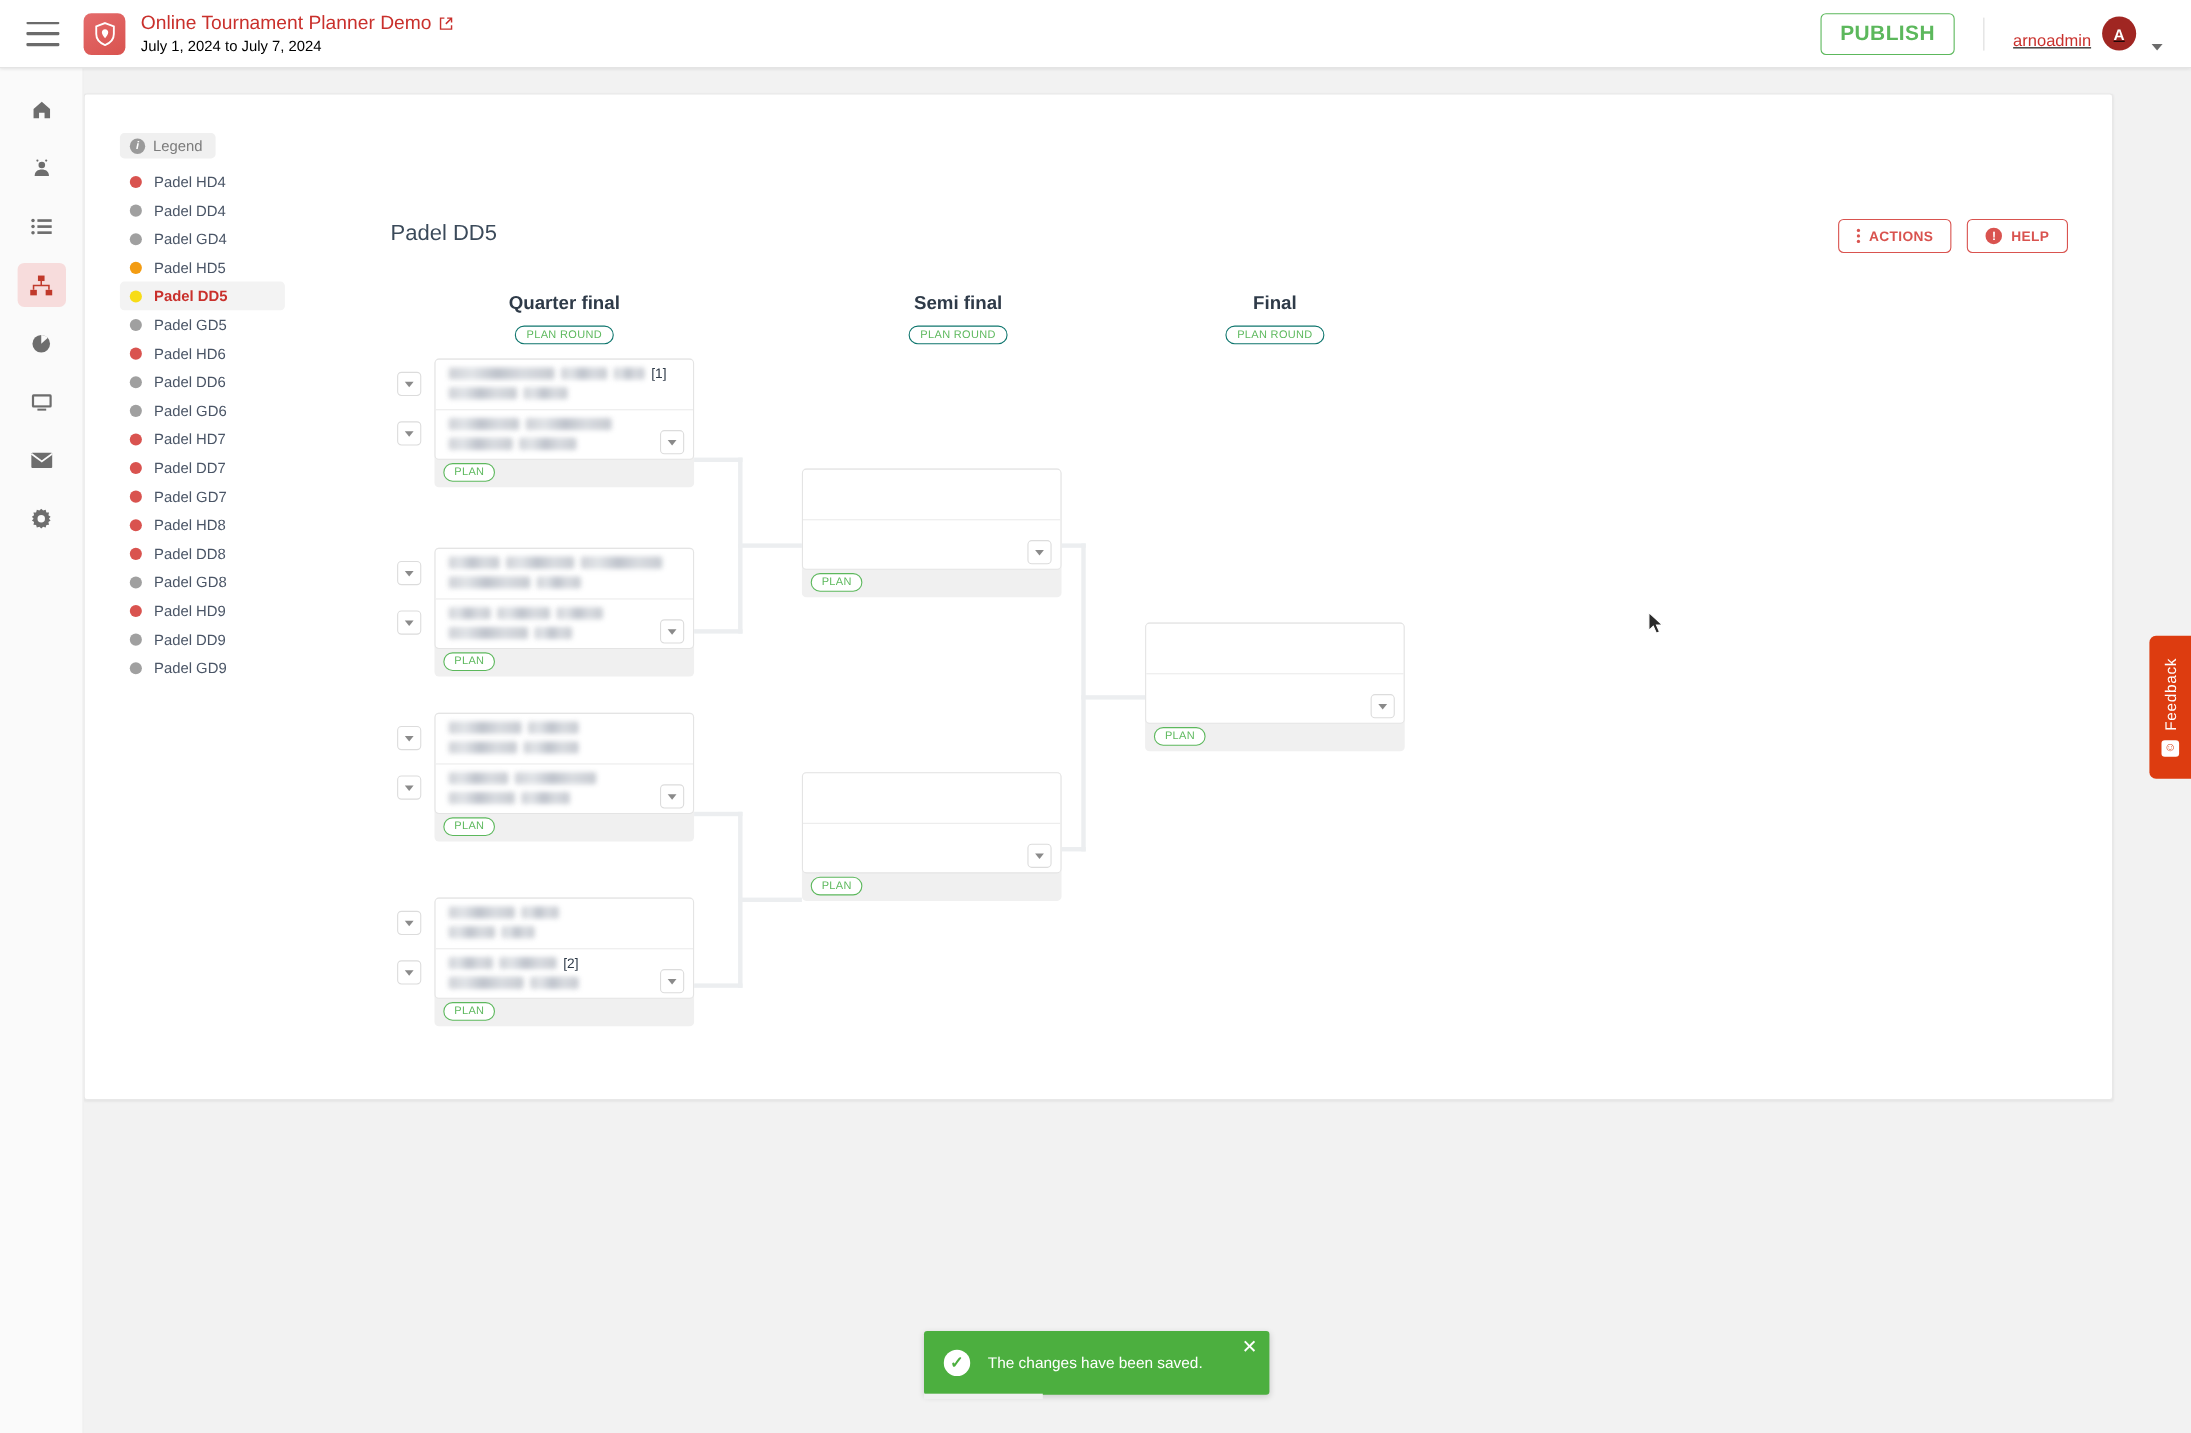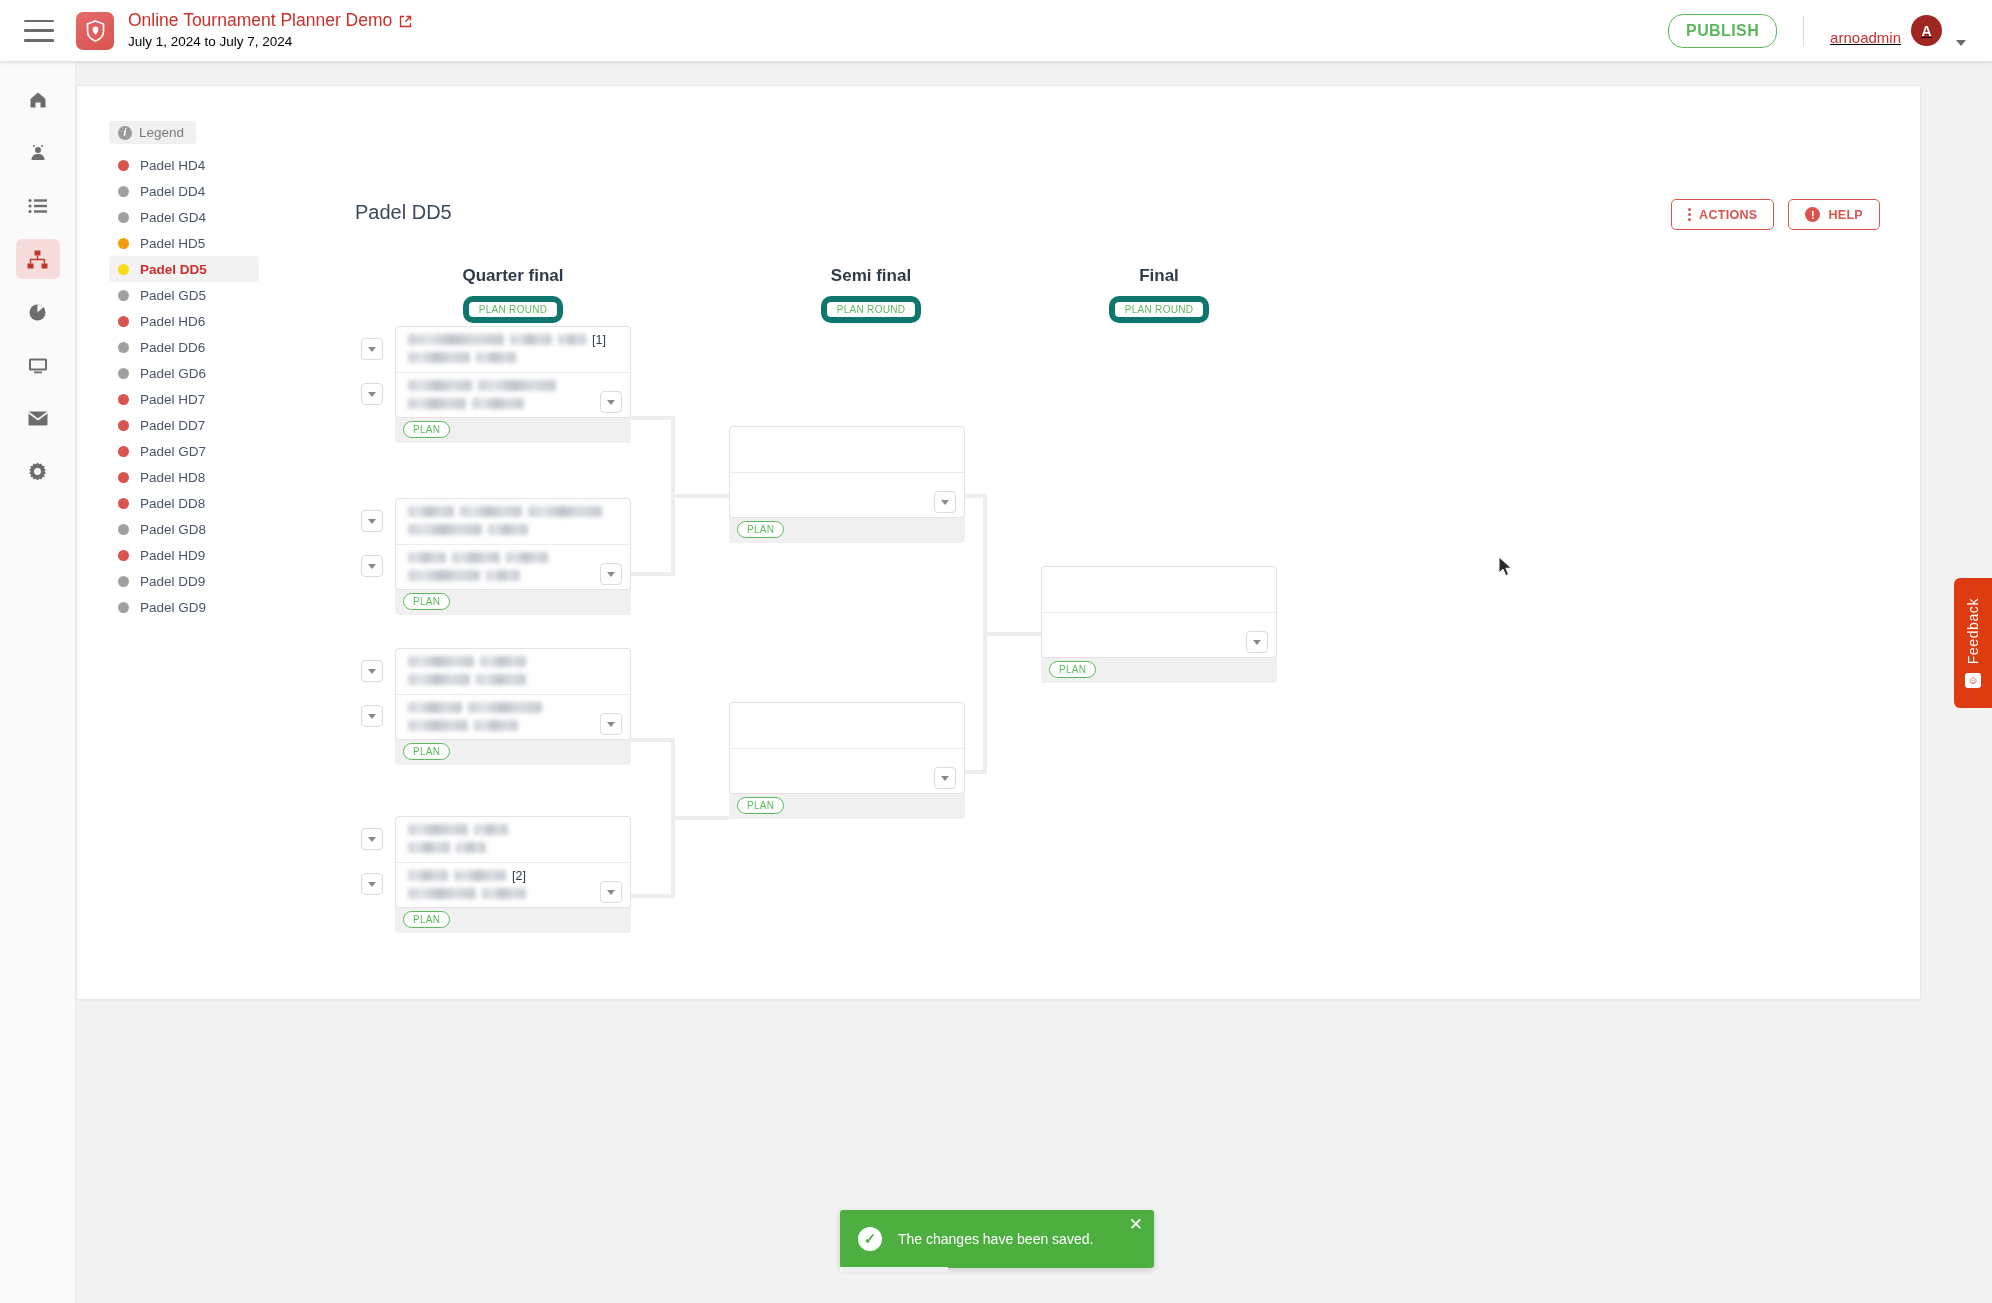--- a/index.html
+++ b/index.html
@@ -41,22 +41,22 @@
     display: flex; align-items: center; gap: 7px;
   }
   .brand-dates { font-size: 13.5px; color: #000000; margin-top: 2px; }
 
   .topbar-right {
     margin-left: auto; display: flex; align-items: center;
     margin-right: 26px; gap: 0;
   }
   .publish-btn {
     border: 1px solid #5cb85c; color: #5cb85c; background: #fff;
-    border-radius: 15px; padding: 7px 17px;
-    font-size: 16px; font-weight: bold; letter-spacing: .4px;
+    border-radius: 5px; padding: 7px 17px;
+    font-size: 19px; font-weight: bold; letter-spacing: .4px;
     cursor: pointer;
   }
   .topbar-sep { width: 1px; height: 30px; background: #dcdcdc; margin: 0 26px; }
   .user-block { display: flex; align-items: flex-end; gap: 10px; cursor: pointer; text-decoration: underline; }
   .user-name { font-size: 15px; color: #c9302c; }
   .avatar {
     width: 31px; height: 31px; border-radius: 50%;
     background: #a02622; color: #fff;
     display: flex; align-items: center; justify-content: center;
     font-size: 14px; font-weight: bold;
@@ -142,21 +142,21 @@
     font-size: 11px; font-weight: bold;
     display: flex; align-items: center; justify-content: center;
   }
 
   
   .bracket { position: absolute; top: 0; left: 0; width: 100%; height: 100%; }
   .round-head { position: absolute; text-align: center; }
   .round-title { font-size: 17px; font-weight: bold; color: #2f3b49; }
   .plan-round-btn {
     display: inline-block; margin-top: 10px;
-    border: 6px solid #0f766e; color: #5cb85c; background: #fff;
+    border: 1px solid #0f766e; color: #5cb85c; background: #fff;
     border-radius: 10px; padding: 2px 10px;
     font-size: 10px; letter-spacing: .3px;
     cursor: pointer;
   }
 
   
   .match {
     position: absolute;
     width: 236px;
     background: #f0f0f0;

